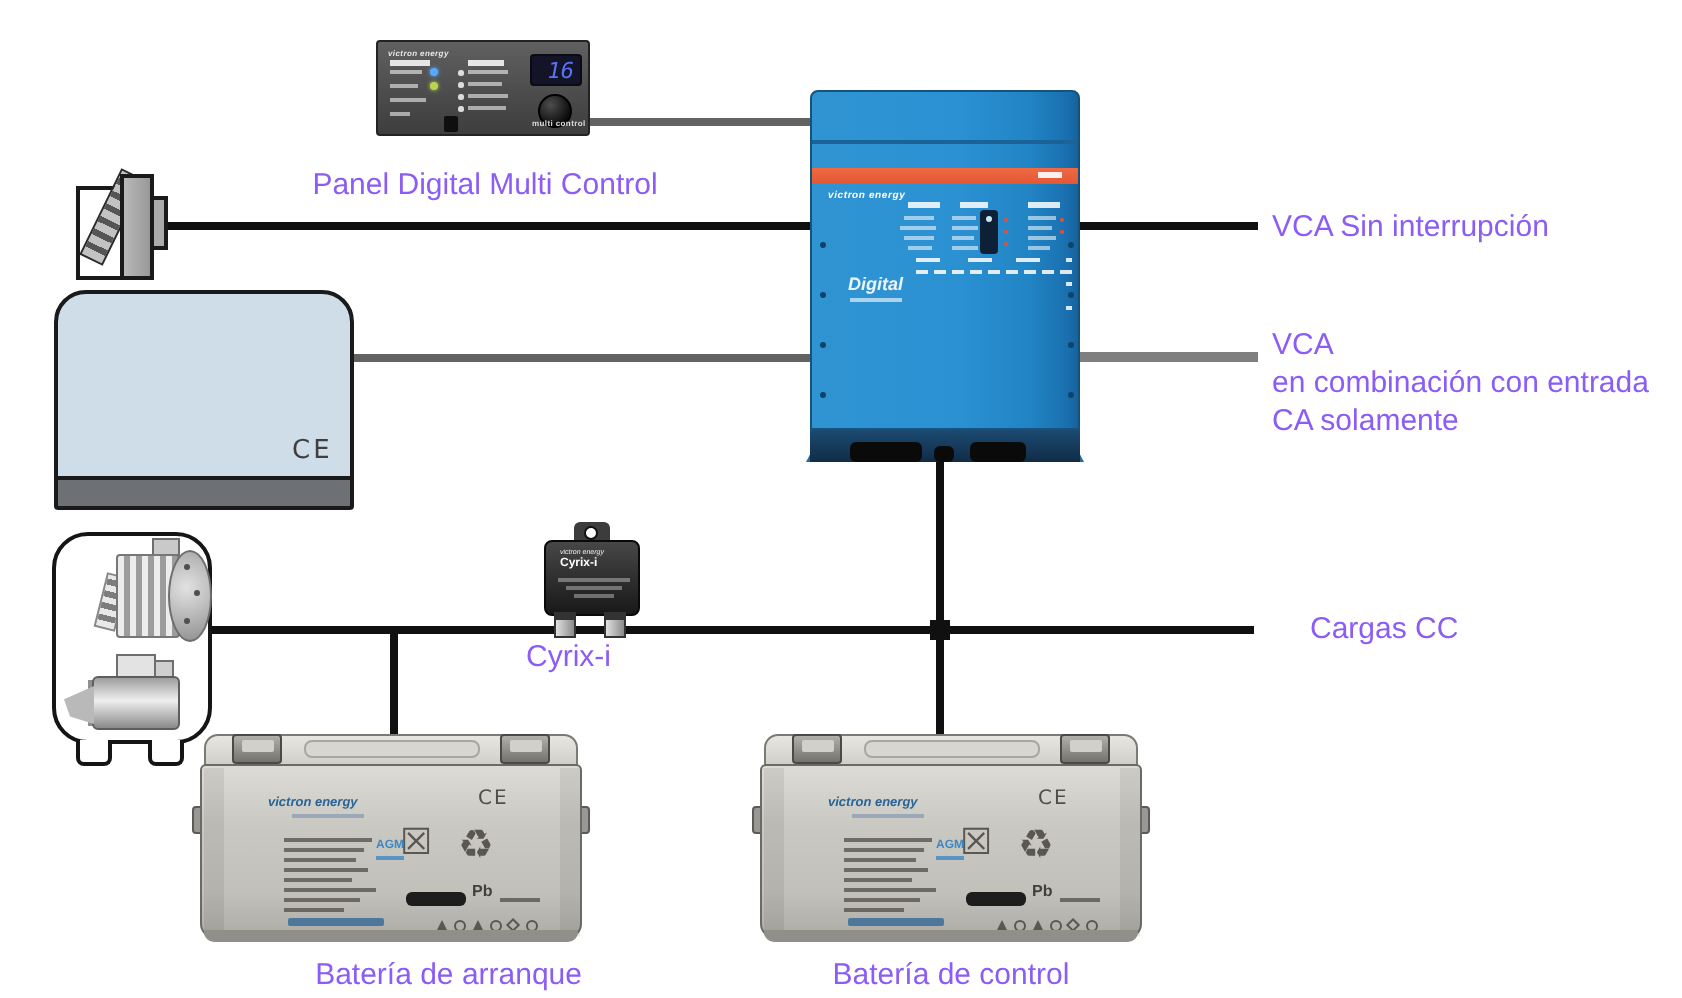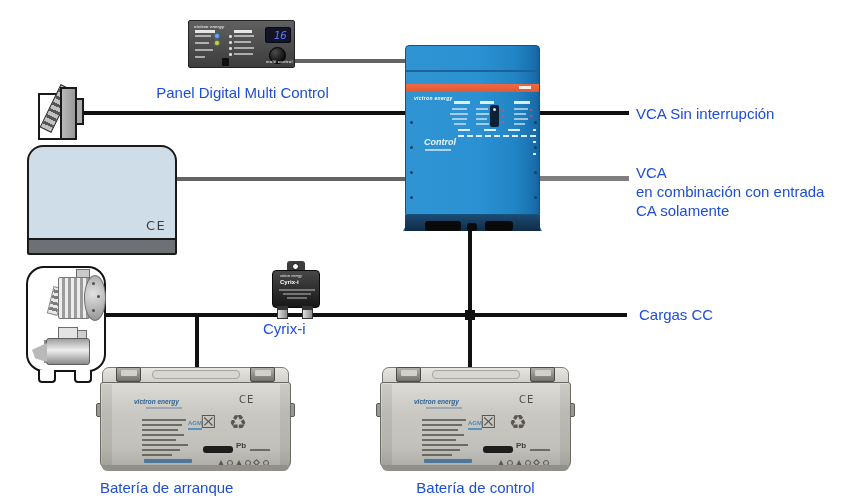--- a/index.html
+++ b/index.html
@@ -3,21 +3,21 @@
 <meta charset="utf-8">
 <style>
   html,body{margin:0;padding:0;background:#fff;}
   *{box-sizing:border-box;}
   .stage{position:relative;width:841px;height:499px;background:#ffffff;overflow:hidden;
          font-family:"Liberation Sans",sans-serif;color:#1b1b1b;}
   .abs{position:absolute;text-decoration:underline;}
   .wire{position:absolute;z-index:1;}
   .wire.black{background:#101010;}
   .wire.gray{background:#636363;}
-  .lbl{position:absolute;z-index:5;font-size:15px;line-height:17px;color:#1d4ed8;}
+  .lbl{position:absolute;z-index:5;font-size:15px;line-height:17px;color:#8b5cf6;}
 
   
   .mc{left:188px;top:20px;width:107px;height:48px;z-index:2;
       background:linear-gradient(180deg,#606060,#474747 70%,#3e3e3e);
       border:1px solid #232323;border-radius:2px;}
   .mc .brand{position:absolute;left:5px;top:3px;font-size:4px;font-style:italic;font-weight:bold;color:#e8e8e8;letter-spacing:.2px;}
   .tinybar{position:absolute;background:rgba(255,255,255,.55);height:2px;}
   .tinybar.bright{background:rgba(255,255,255,.85);}
   .led{position:absolute;width:4px;height:4px;border-radius:50%;}
   .mcdot{position:absolute;width:2.5px;height:2.5px;border-radius:50%;background:rgba(255,255,255,.8);}
@@ -182,21 +182,21 @@
 
   <div class="abs quattro">
     <div class="q-foot l"></div>
     <div class="q-foot r"></div>
     <div class="q-body">
       <div class="q-topline"></div>
       <div class="q-stripe">
         <div class="mark"></div>
       </div>
       <div class="q-brand">victron energy</div>
-      <div class="q-model">Control</div>
+      <div class="q-model">Digital</div>
       <div class="q-model-sub"></div>
       <div class="q-led">
         <div class="tinybar bright" style="left:4px;top:0;width:16px;height:2.5px;"></div>
         <div class="tinybar bright" style="left:30px;top:0;width:14px;height:2.5px;"></div>
         <div class="tinybar bright" style="left:64px;top:0;width:16px;height:2.5px;"></div>
         <div class="tinybar" style="left:2px;top:7px;width:15px;"></div>
         <div class="tinybar" style="left:0px;top:12px;width:18px;"></div>
         <div class="tinybar" style="left:2px;top:17px;width:15px;"></div>
         <div class="tinybar" style="left:4px;top:22px;width:12px;"></div>
         <div class="tinybar" style="left:26px;top:7px;width:12px;"></div>
@@ -324,21 +324,21 @@
     <div class="pbtail"></div>
     <div class="web"></div>
     <div class="certicon tri" style="left:118px;"></div>
     <div class="certicon cir" style="left:127px;"></div>
     <div class="certicon tri" style="left:136px;"></div>
     <div class="certicon cir" style="left:145px;"></div>
     <div class="certicon dia" style="left:154px;"></div>
     <div class="certicon cir" style="left:163px;"></div>
     <div class="bottomedge"></div>
   </div>
-  <div class="lbl" style="left:100px;top:479px;width:191px;text-align:left;">Batería de arranque</div>
+  <div class="lbl" style="left:100px;top:479px;width:191px;text-align:right;">Batería de arranque</div>
 
   <div class="abs bat" style="left:380px;top:365px;">
     <div class="clamp" style="left:-4px;"></div>
     <div class="clamp" style="left:189px;"></div>
     <div class="topstrip"></div>
     <div class="handle"></div>
     <div class="term" style="left:16px;">
         <i></i>
       </div>
     <div class="term" style="left:150px;">
@@ -376,15 +376,15 @@
     <div class="bottomedge"></div>
   </div>
   <div class="lbl" style="left:380px;top:479px;width:191px;text-align:center;">Batería de control</div>
 
   <div class="lbl" style="left:636px;top:163px;line-height:19px;">
     <div>VCA</div>
     <div>en combinación con entrada</div>
     <div>CA solamente</div>
   </div>
   <div class="lbl" style="left:636px;top:105px;">VCA Sin interrupción</div>
-  <div class="lbl" style="left:639px;top:306px;">Cargas CC</div>
+  <div class="lbl" style="left:655px;top:306px;">Cargas CC</div>
 
 </div>
 
 </body></html>

